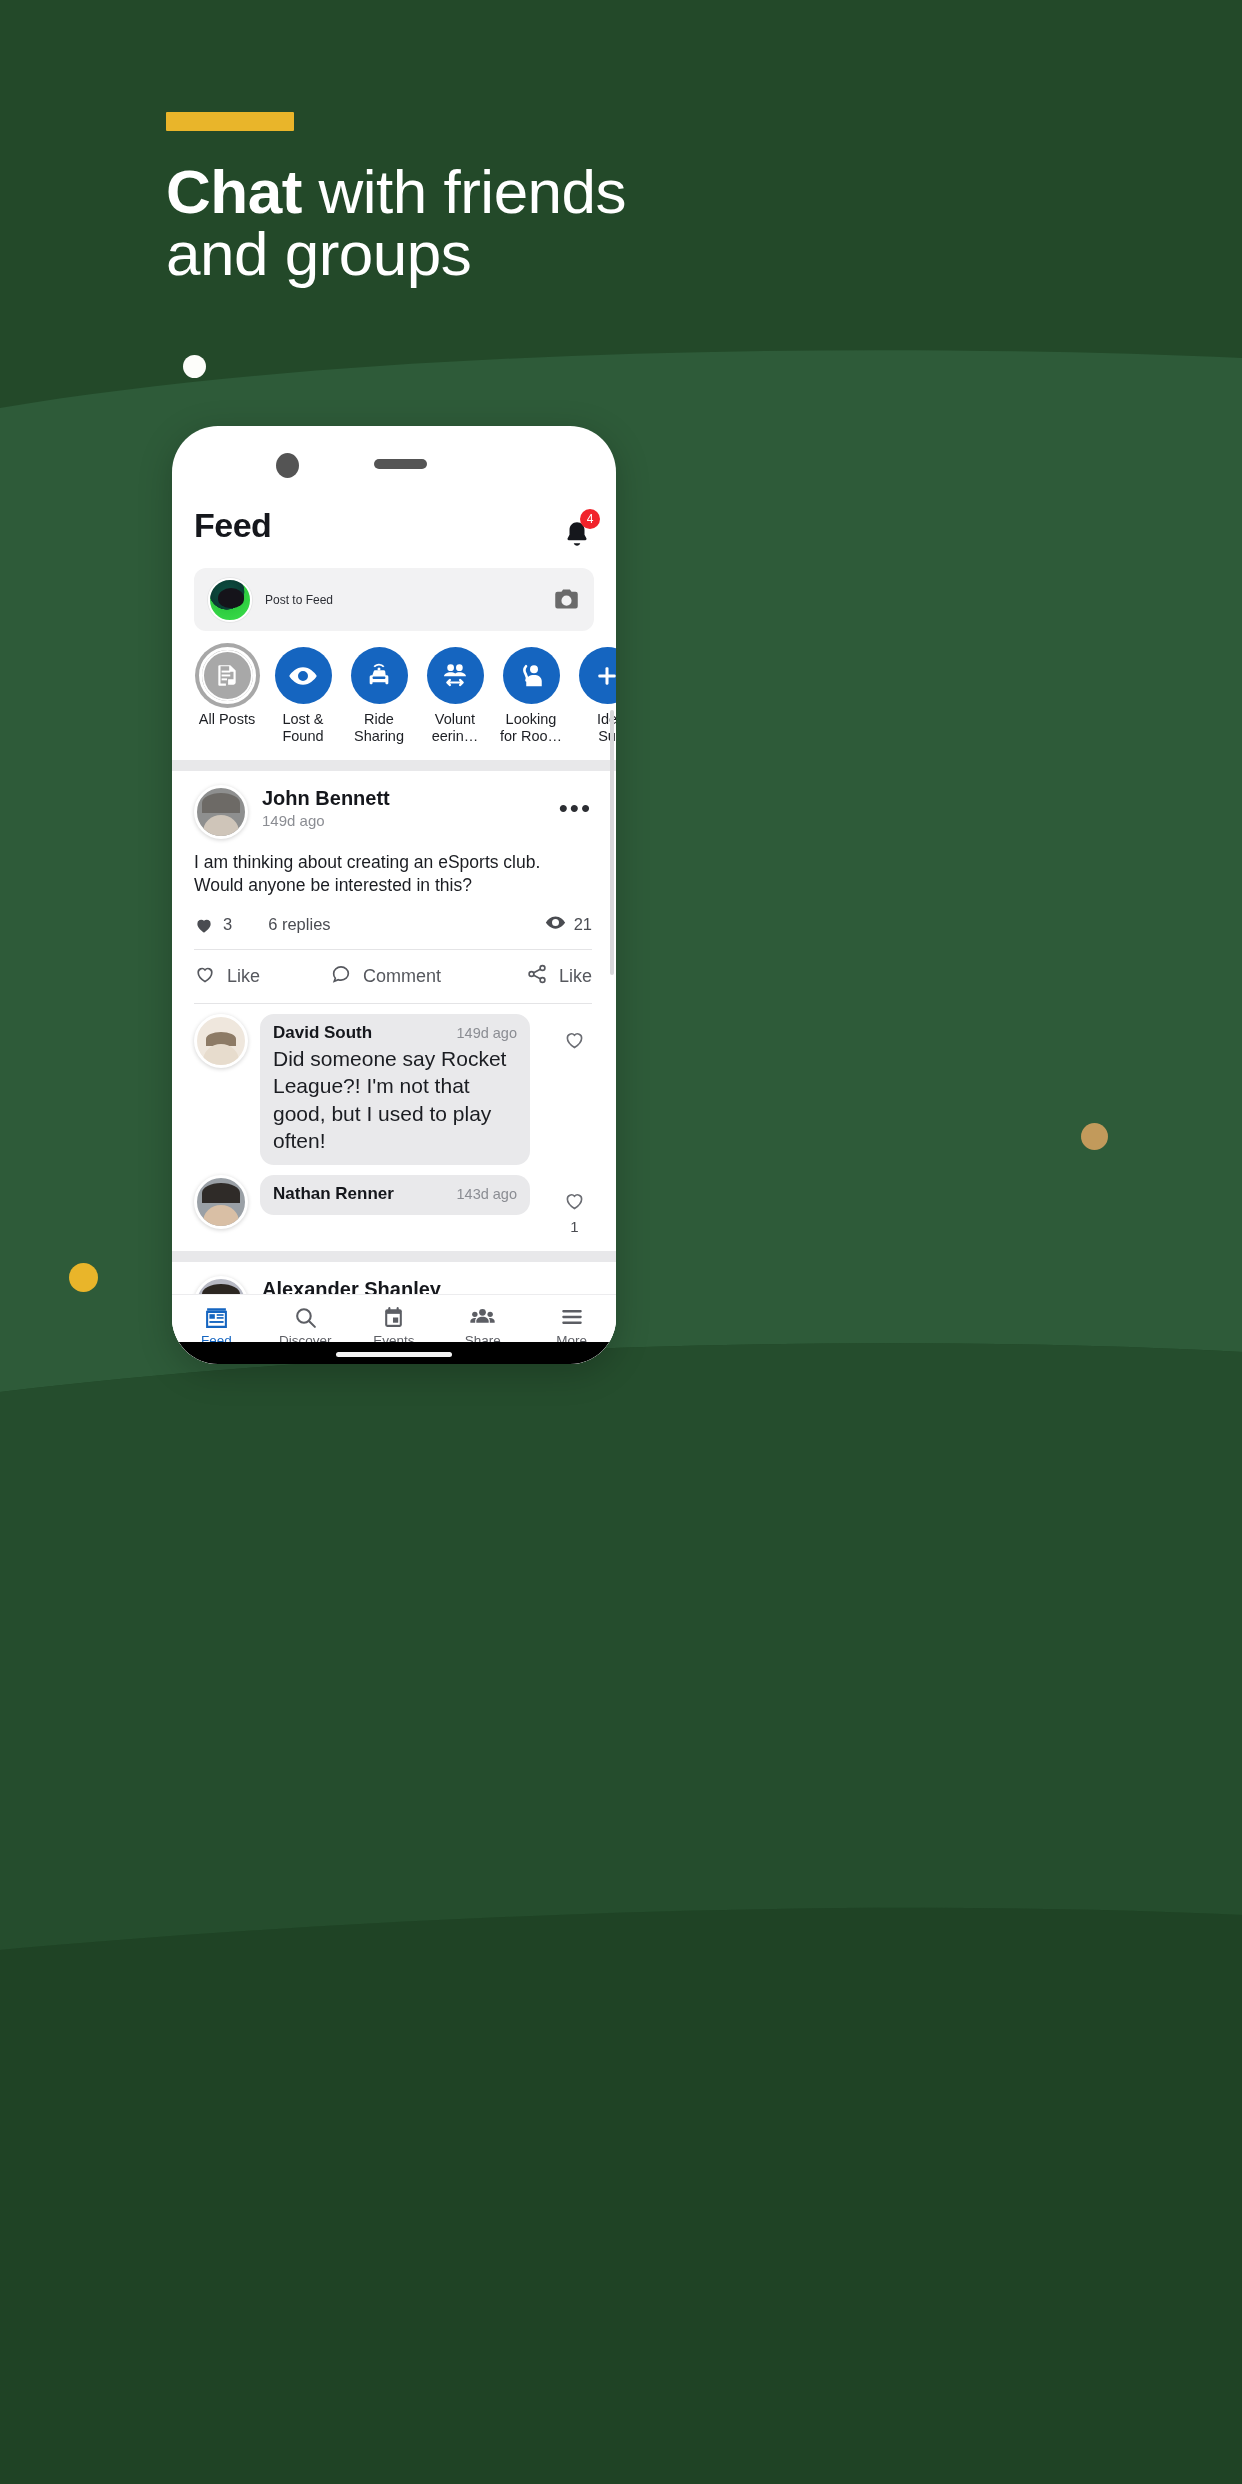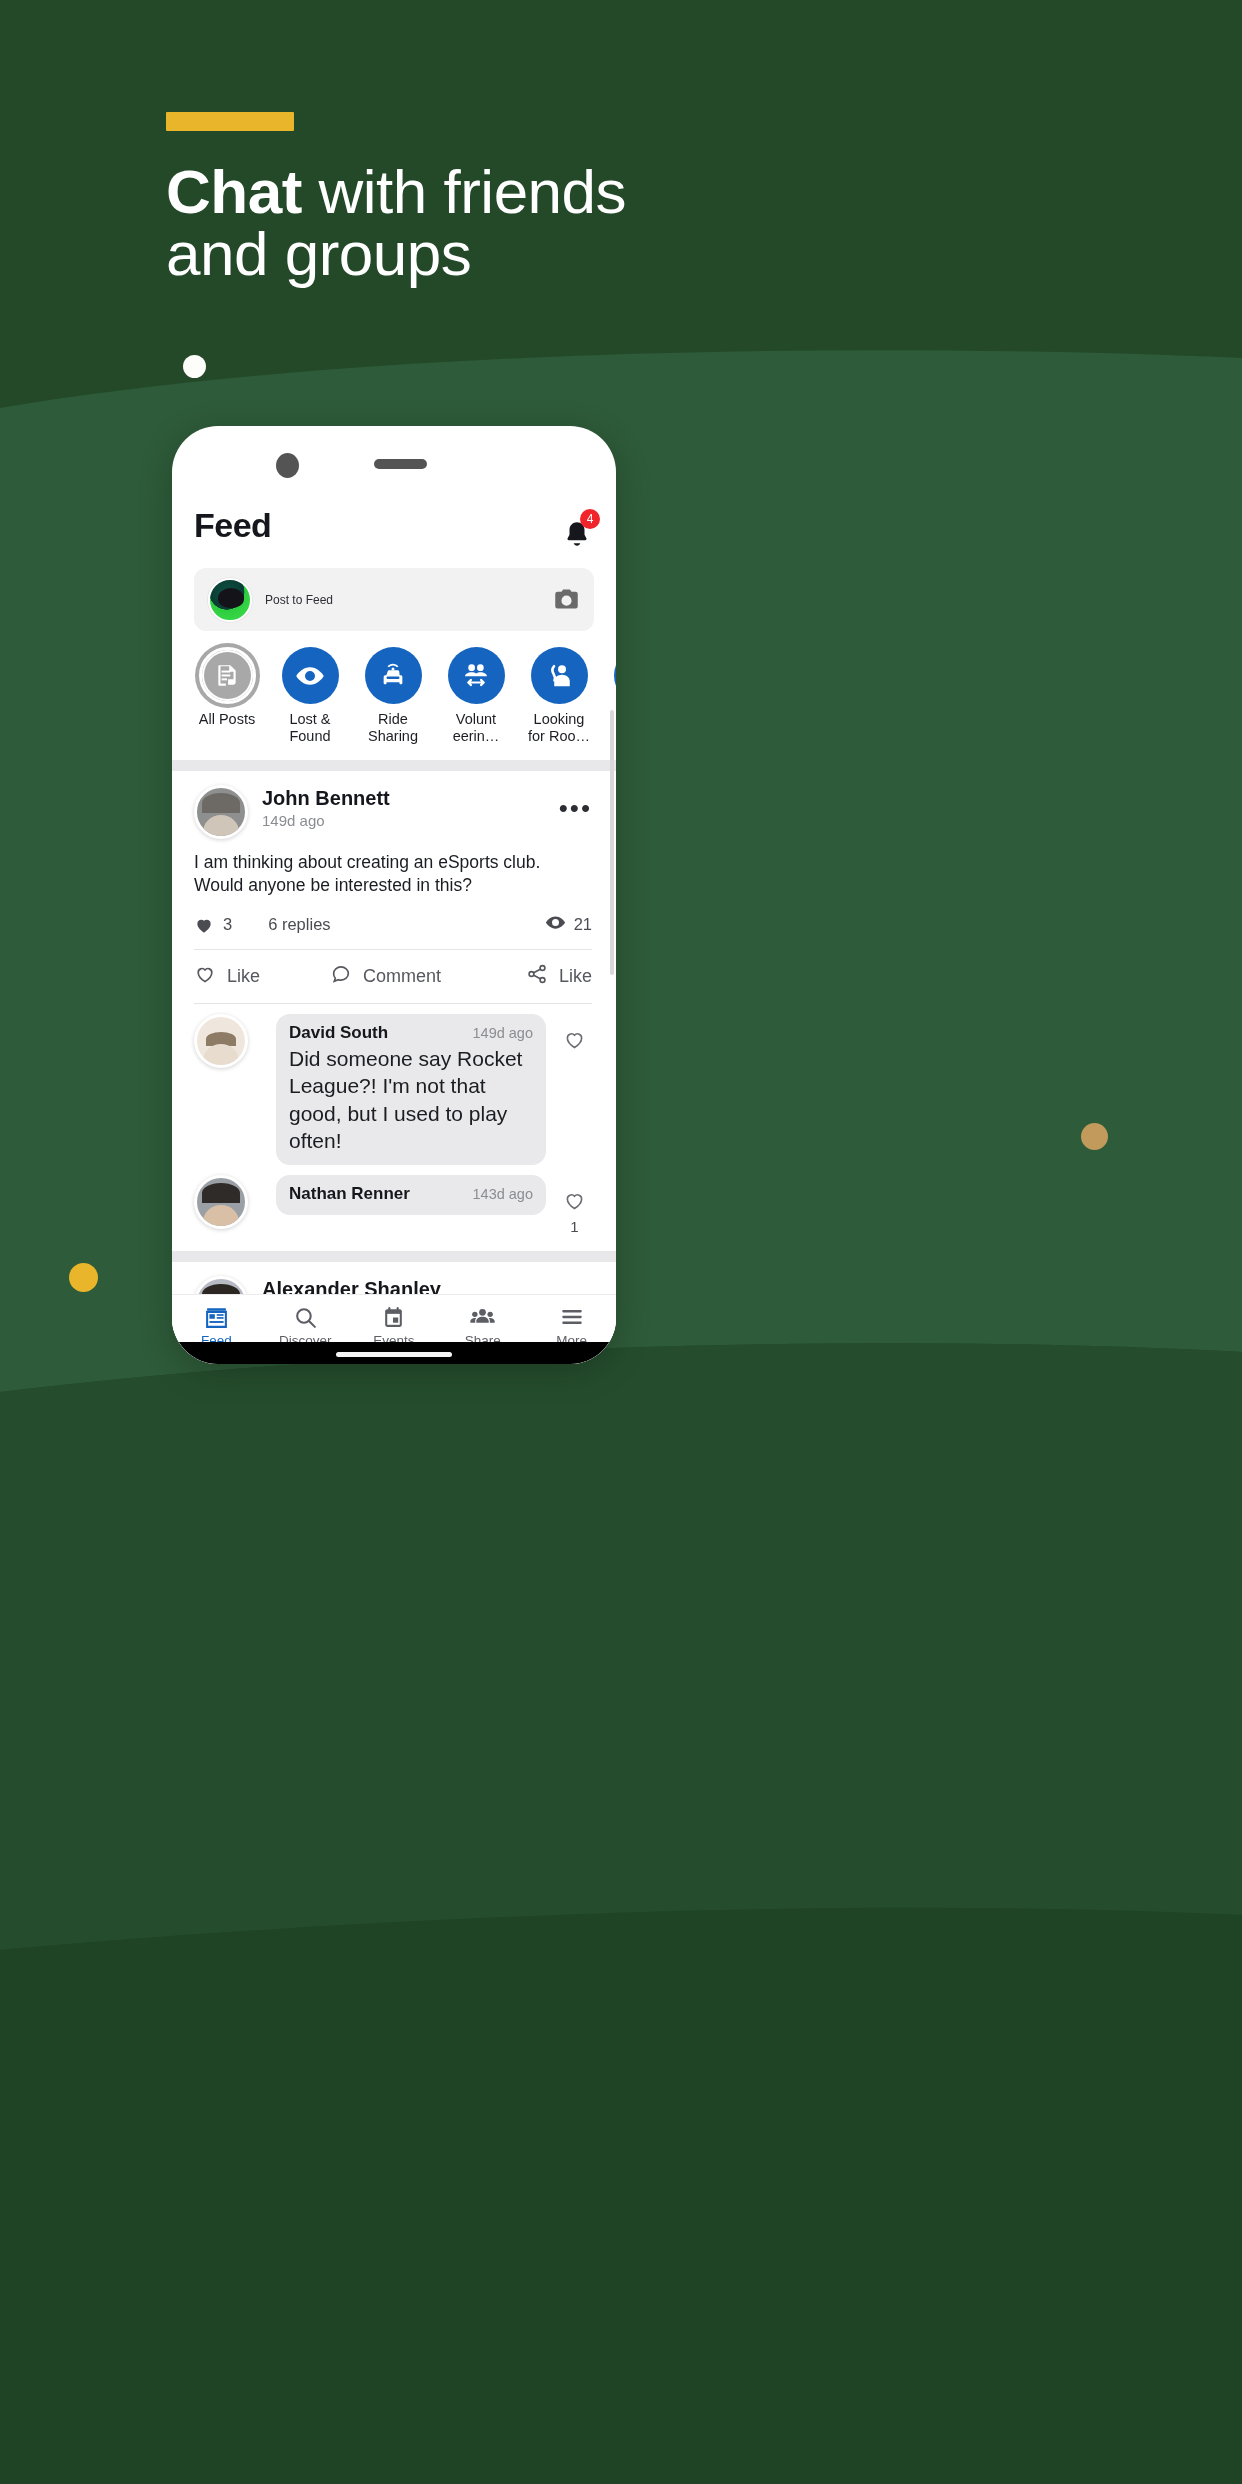--- a/index.html
+++ b/index.html
@@ -113,21 +113,21 @@
   }
   .composer-avatar::after {
     content:''; position:absolute; left:8px; top:8px; width:26px; height:20px;
     border-radius: 50% 50% 45% 45%; background:#15131a;
   }
   .composer-text { margin-left: 13px; font-size: 12px; color: #2d2f35; }
   .camera-icon { margin-left: auto; color: #6a6a6a; display:flex; }
 
   
   .cats {
-    display: flex; padding: 16px 0 0 18px; gap: 9px;
+    display: flex; padding: 16px 0 0 18px; gap: 2px;
   }
   .cat { width: 74px; flex: none; text-align: center; }
   .cat-circle {
     width: 57px; height: 57px; border-radius: 50%;
     margin: 0 auto; display: flex; align-items: center; justify-content: center;
     background: #1565c0; color: #fff;
   }
   .cat-circle.allposts {
     background: #a8a8a8; color: #fff;
     box-shadow: 0 0 0 2px #ffffff inset, 0 0 0 4px #a8a8a8;
@@ -187,21 +187,21 @@
     display: flex; padding: 13px 0 13px 0;
     font-size: 18px; color: #56585e;
   }
   .action { display: flex; align-items: center; gap: 11px; }
   .action.comment { margin-left: 70px; }
   .action.share { margin-left: auto; }
 
   
   .comment-row { display: flex; align-items: flex-start; margin-top: 10px; }
   .comment-bubble {
-    margin-left: 28px; background: #e9e9eb; border-radius: 14px;
+    margin-left: 12px; background: #e9e9eb; border-radius: 14px;
     padding: 9px 13px 11px 13px; width: 270px; flex: none;
   }
   .comment-top { display: flex; align-items: baseline; }
   .comment-author { font-size: 17px; font-weight: 700; color: #15171c; }
   .comment-time { margin-left: auto; font-size: 14.5px; color: #8b8d93; }
   .comment-text { font-size: 21px; line-height: 1.3; color: #1b1d22; margin-top: 2px; }
   .comment-like {
     margin-left: auto; margin-right: 6px; padding-top: 14px;
     display: flex; flex-direction: column; align-items: center; color: #5d5f65;
   }

